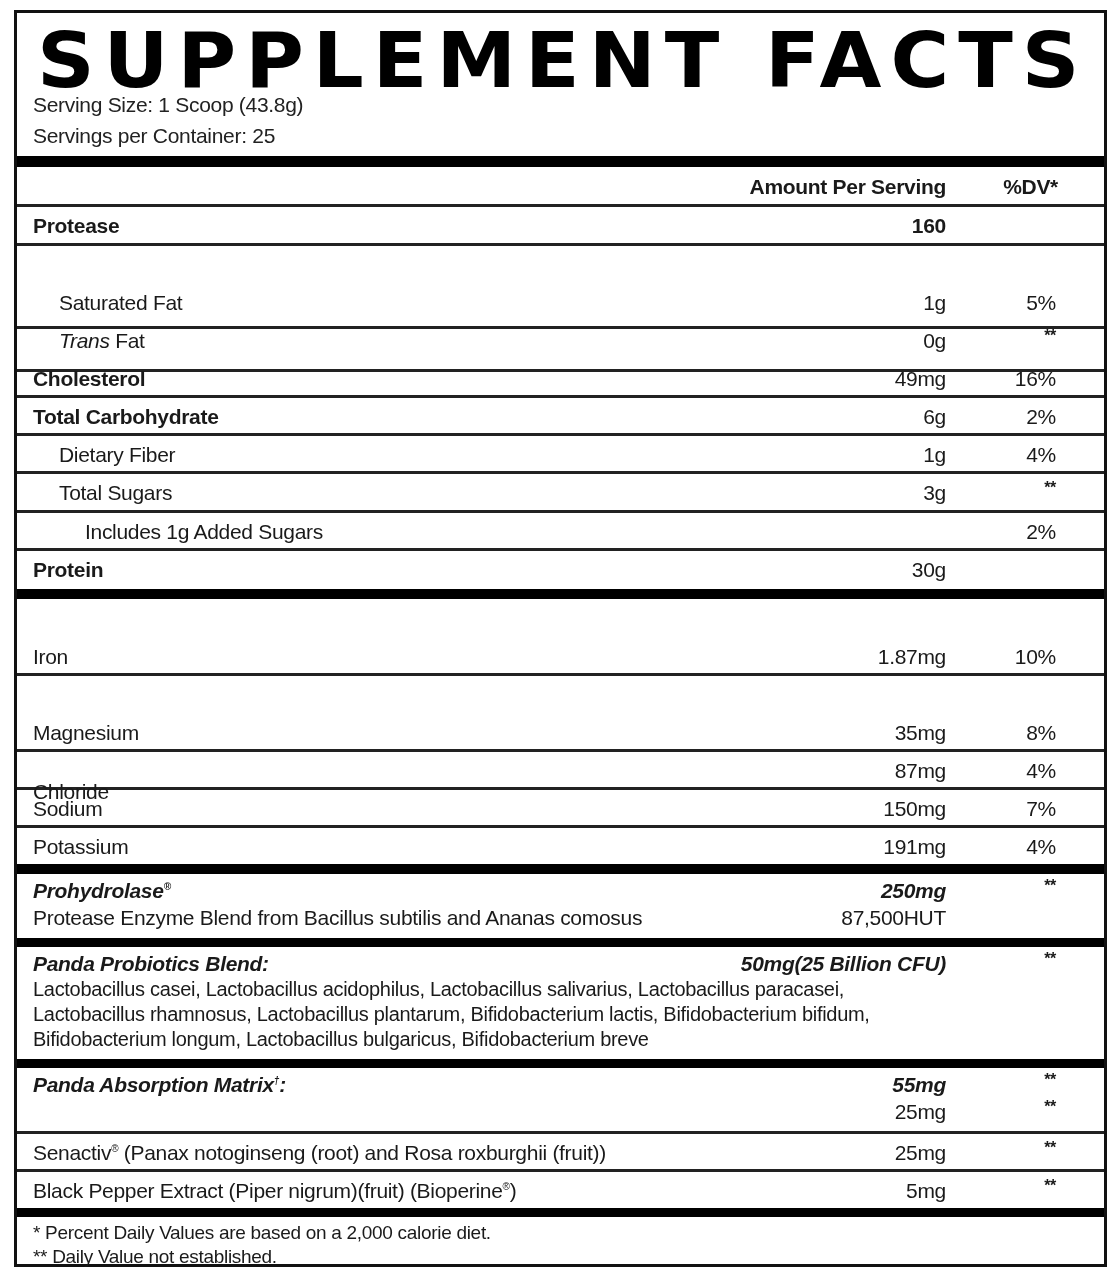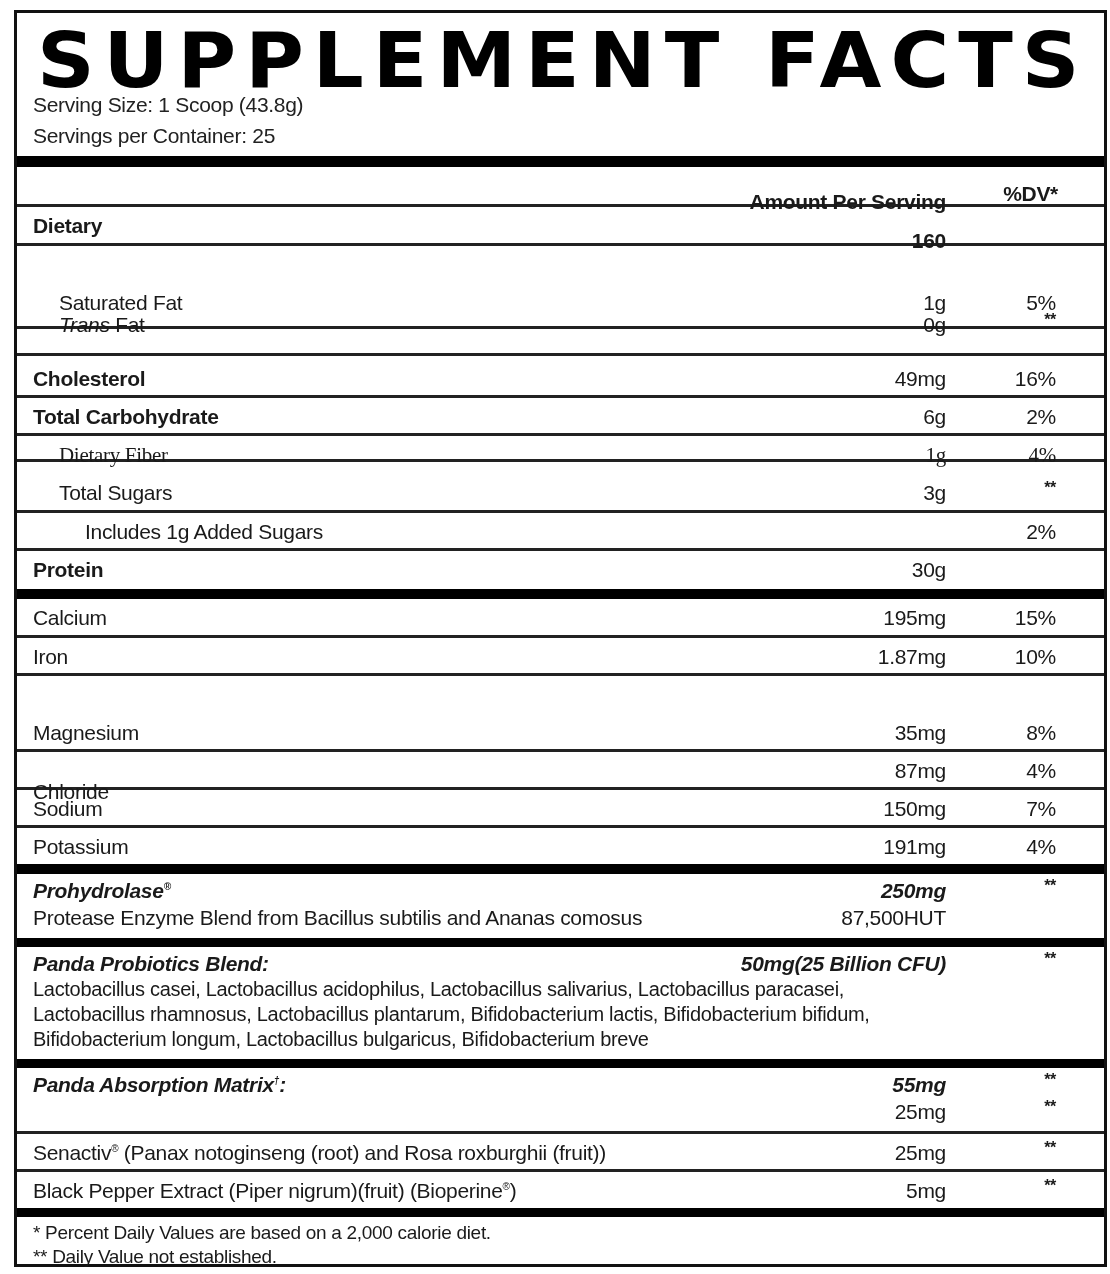--- a/index.html
+++ b/index.html
@@ -14,91 +14,86 @@
   .thick { position: absolute; left: 0; width: 1087px; background: #000; }
   .row { position: absolute; left: 0; width: 1087px; border-bottom: 3px solid #222; box-sizing: border-box; }
   .row.nob { border-bottom: none; }
   .name { position: absolute; left: 16px; font-size: 21px; white-space: nowrap; letter-spacing: -0.3px; }
   .name.bold { font-weight: bold; }
   .name.ind1 { left: 42px; }
   .name.ind2 { left: 68px; }
   .amt { position: absolute; right: 158px; font-size: 21px; text-align: right; white-space: nowrap; letter-spacing: -0.3px; }
   .dv { position: absolute; right: 48px; font-size: 21px; text-align: right; white-space: nowrap; letter-spacing: -0.3px; }
   .dv.stars { font-weight: bold; font-size: 16px; }
-  .hdr { font-weight: bold; margin-top: 15px; }
+  .hdr { font-weight: bold; }
   .bi { font-weight: bold; font-style: italic; }
   .txt { position: absolute; left: 16px; font-size: 20px; line-height: 25px; white-space: nowrap; letter-spacing: -0.3px; }
   sup { font-size: 10px; vertical-align: 8px; }
 </style>
 </head>
 <body>
 
 <div class="label">
 
   <div class="title">SUPPLEMENT FACTS</div>
   <div class="serving" style="top:80px;">Serving Size: 1 Scoop (43.8g)</div>
   <div class="serving" style="top:111px;">Servings per Container: 25</div>
 
   <div class="thick" style="top:143px;height:11px;"></div>
 
   <div class="row" style="top:154px;height:40px;">
     <span class="amt hdr" style="top:8px;">Amount Per Serving</span>
-    <span class="dv hdr" style="top:0;right:46px;">%DV*</span>
+    <span class="dv hdr" style="top:8px;right:46px;">%DV*</span>
   </div>
 
   <div class="row" style="top:194px;height:39px;">
-    <span class="name bold" style="top:7px;">Dietary</span>
+    <span class="name bold" style="top:7px;">Protease</span>
     <span class="amt hdr" style="top:7px;">160</span>
   </div>
   <div class="row" style="top:271px;height:45px;">
     <span class="name ind1" style="top:7px;">Saturated Fat</span>
     <span class="amt" style="top:7px;">1g</span>
     <span class="dv" style="top:7px;">5%</span>
   </div>
-  <div class="row" style="top:293px;height:50px;">
+  <div class="row" style="top:309px;height:50px;">
     <span class="name ind1" style="top:7px;"><i>Trans</i><span> Fat</span></span>
     <span class="amt" style="top:7px;">0g</span>
     <span class="dv stars" style="top:5px;">**</span>
   </div>
   <div class="row" style="top:347px;height:38px;">
     <span class="name bold" style="top:7px;">Cholesterol</span>
     <span class="amt" style="top:7px;">49mg</span>
     <span class="dv" style="top:7px;">16%</span>
   </div>
   <div class="row" style="top:385px;height:38px;">
     <span class="name bold" style="top:7px;">Total Carbohydrate</span>
     <span class="amt" style="top:7px;">6g</span>
     <span class="dv" style="top:7px;">2%</span>
   </div>
-  <div class="row" style="top:423px;height:26px;font-family:Liberation Serif, serif;">
+  <div class="row" style="top:423px;height:38px;">
     <span class="name ind1" style="top:7px;">Dietary Fiber</span>
     <span class="amt" style="top:7px;">1g</span>
     <span class="dv" style="top:7px;">4%</span>
   </div>
   <div class="row" style="top:461px;height:39px;">
     <span class="name ind1" style="top:7px;">Total Sugars</span>
     <span class="amt" style="top:7px;">3g</span>
     <span class="dv stars" style="top:5px;">**</span>
   </div>
   <div class="row" style="top:500px;height:38px;">
     <span class="name ind2" style="top:7px;">Includes 1g Added Sugars</span>
     <span class="dv" style="top:7px;">2%</span>
   </div>
   <div class="row nob" style="top:538px;height:38px;">
     <span class="name bold" style="top:7px;">Protein</span>
     <span class="amt" style="top:7px;">30g</span>
   </div>
 
   <div class="thick" style="top:576px;height:10px;"></div>
 
-  <div class="row" style="top:586px;height:39px;">
-    <span class="name" style="top:7px;">Calcium</span>
-    <span class="amt" style="top:7px;">195mg</span>
-    <span class="dv" style="top:7px;">15%</span>
-  </div>
   <div class="row" style="top:625px;height:38px;">
     <span class="name" style="top:7px;">Iron</span>
     <span class="amt" style="top:7px;">1.87mg</span>
     <span class="dv" style="top:7px;">10%</span>
   </div>
   <div class="row" style="top:701px;height:38px;">
     <span class="name" style="top:7px;">Magnesium</span>
     <span class="amt" style="top:7px;">35mg</span>
     <span class="dv" style="top:7px;">8%</span>
   </div>

